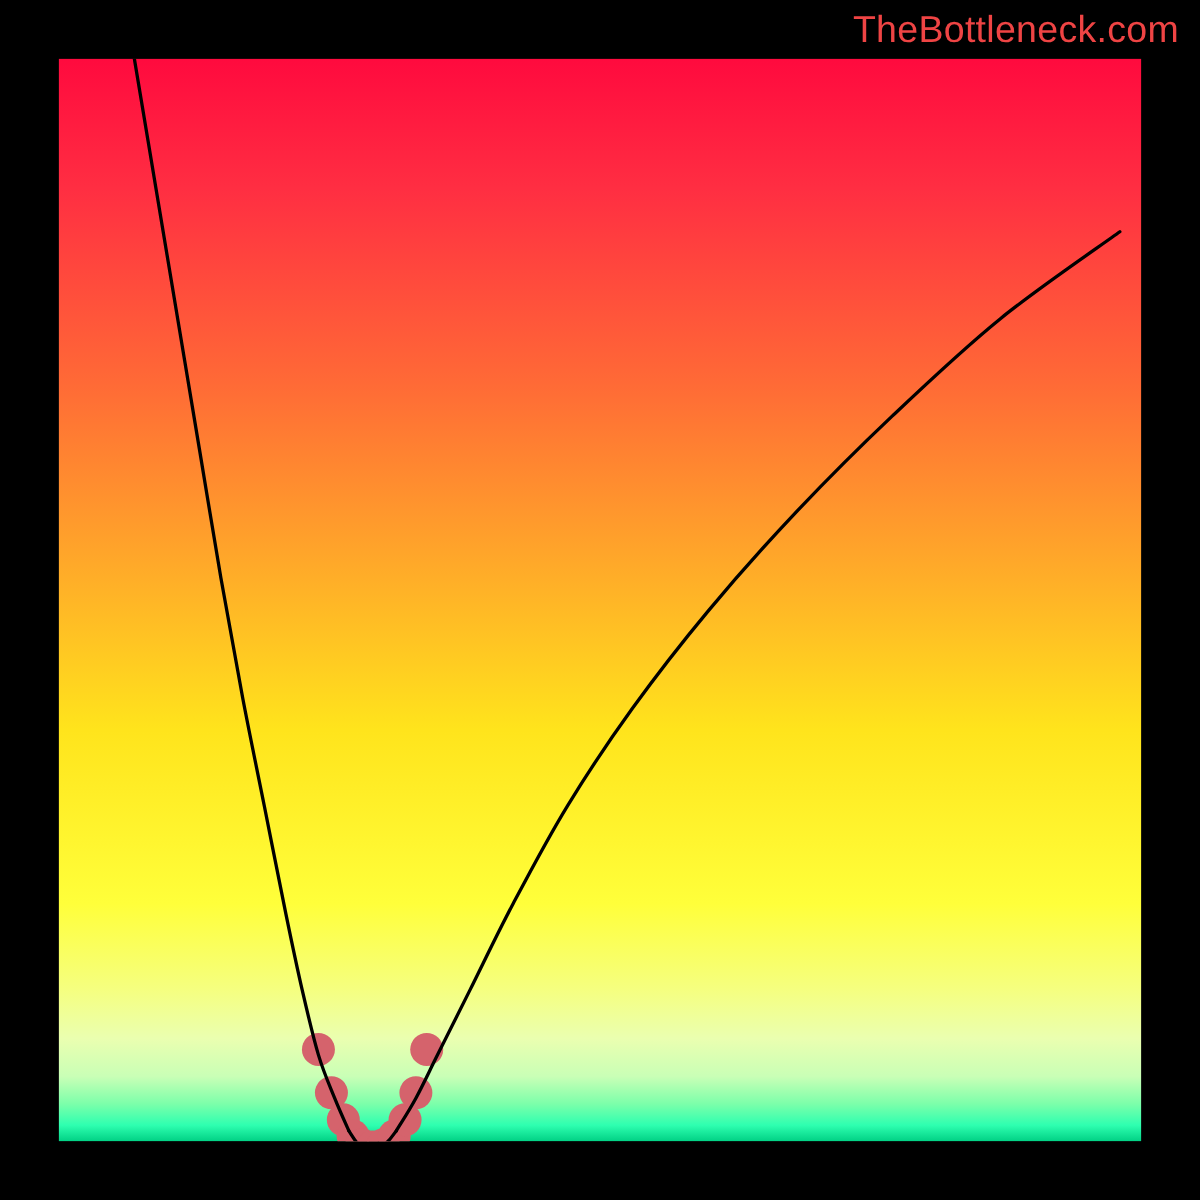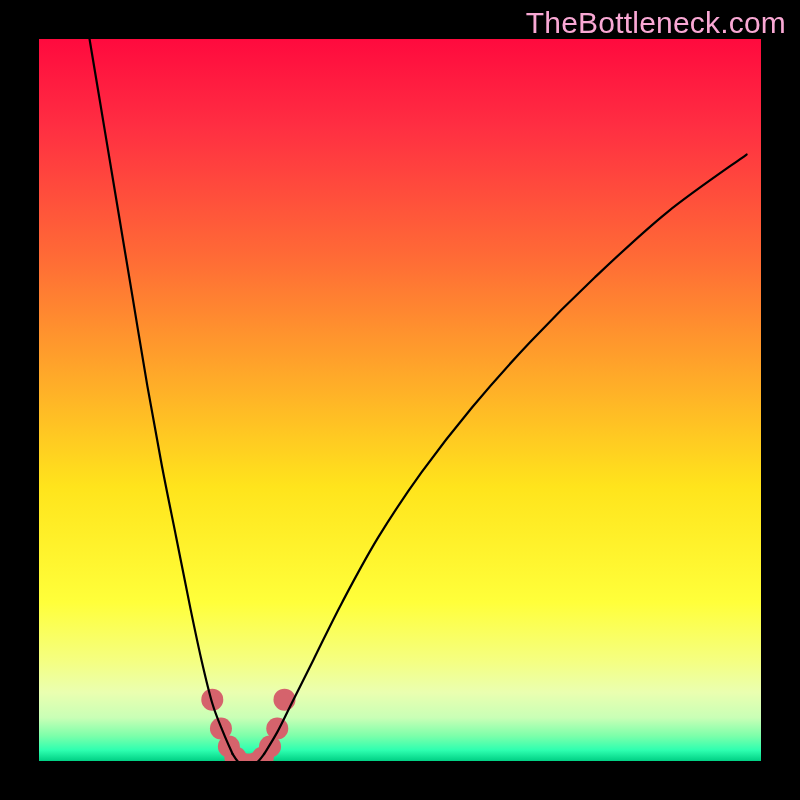--- a/index.html
+++ b/index.html
@@ -14,22 +14,22 @@
   .outer {
     width: 800px;
     height: 800px;
     background: #000;
     position: relative;
   }
   .watermark {
     position: absolute;
     top: 6px;
     right: 14px;
-    color: #f9a8d4;
-    font-size: 30px;
+    color: #ef4444;
+    font-size: 25px;
     font-weight: 500;
     letter-spacing: 0.2px;
     z-index: 10;
     text-align: right;
   }
   .plot {
     position: absolute;
     left: 39px;
     top: 39px;
     width: 722px;

